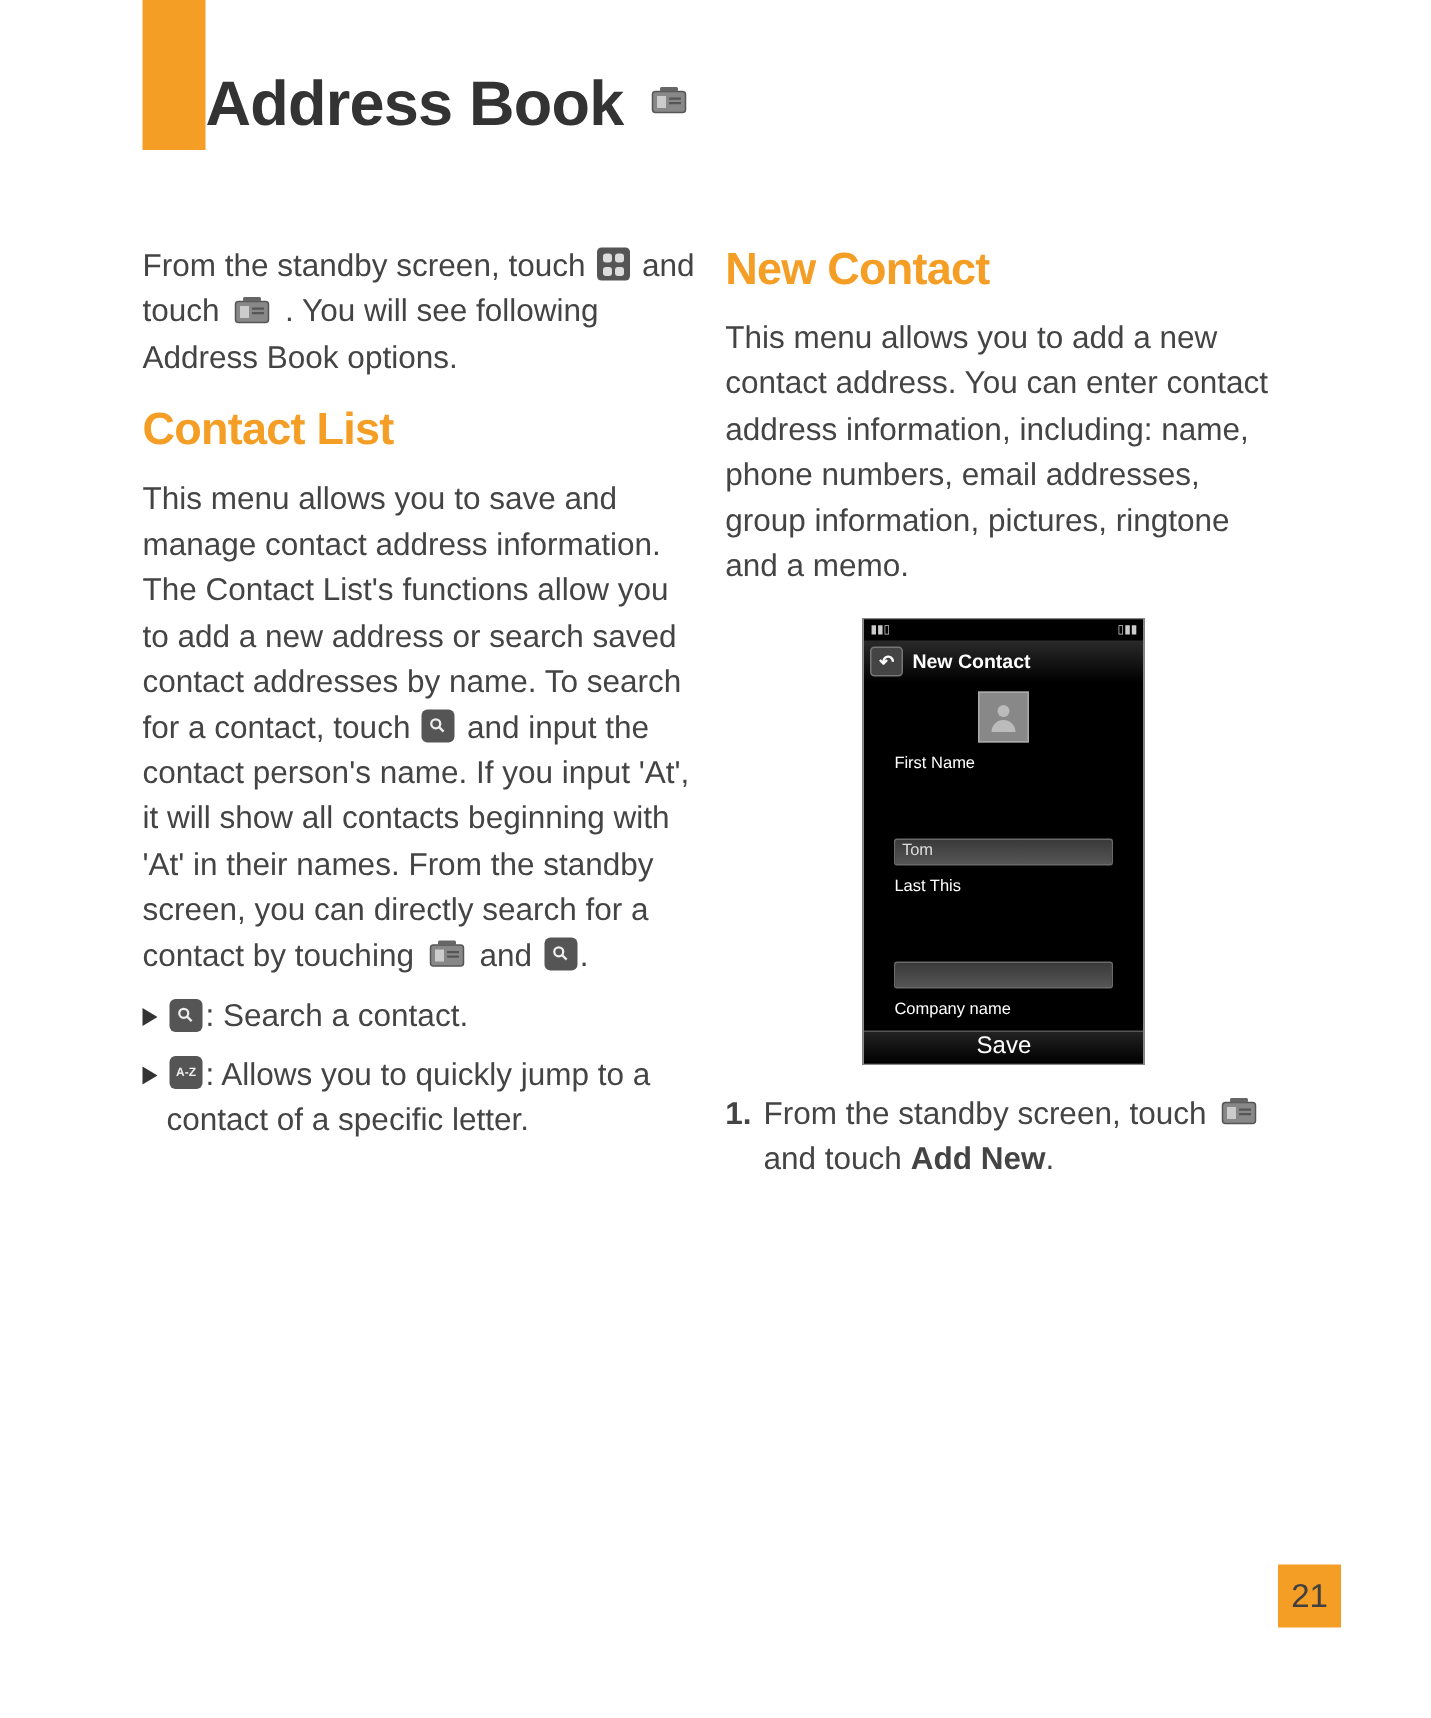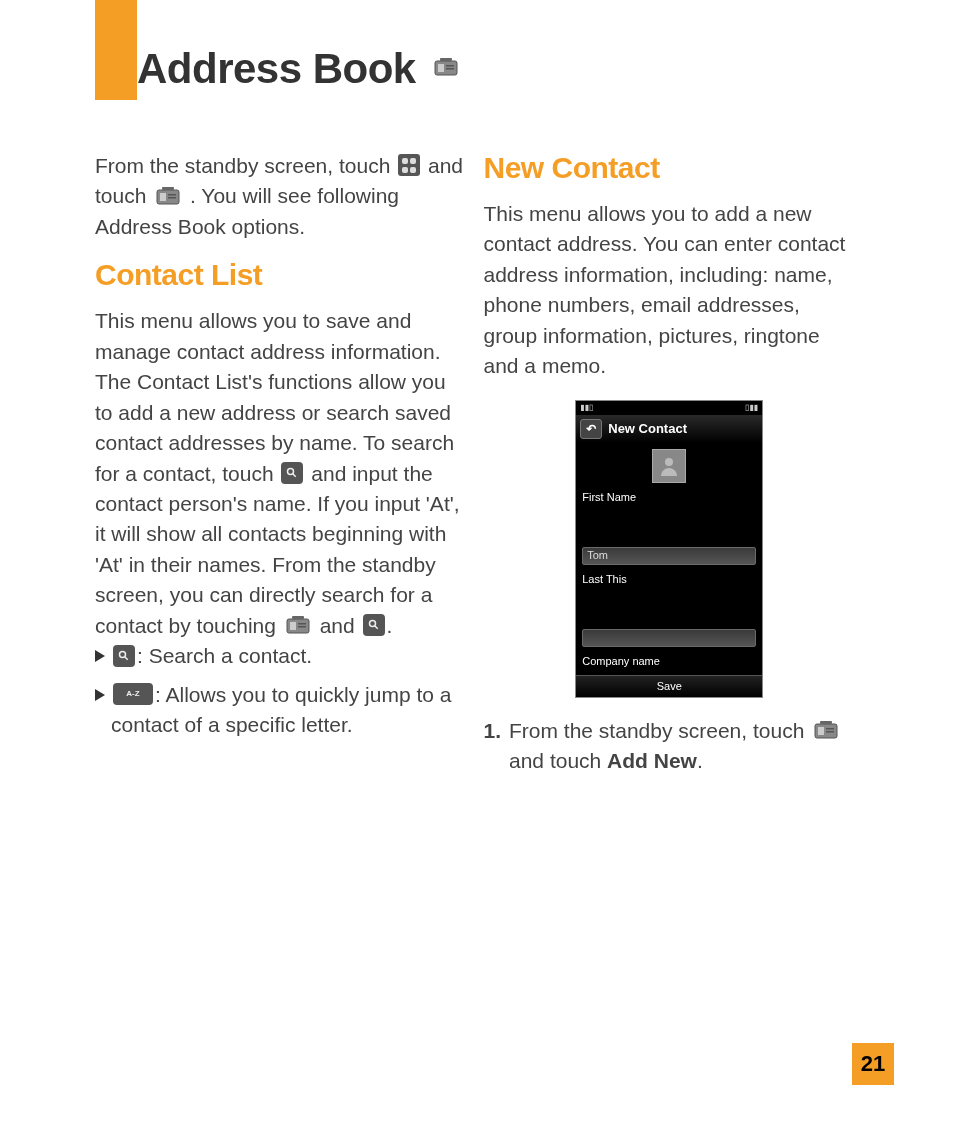--- a/index.html
+++ b/index.html
@@ -28,21 +28,21 @@
     font-weight: 700;
     letter-spacing: -0.5px;
     display: flex;
     align-items: center;
     gap: 14px;
     font-stretch: semi-condensed;
     justify-content: flex-end;
   }
   .content {
     position: absolute;
-    top: 151px;
+    top: 163px;
     left: 95px;
     width: 760px;
     display: flex;
     gap: 17px;
   }
   .col {
     flex: 1;
   }
   .body-text {
     font-size: 21px;
@@ -54,20 +54,21 @@
     font-size: 30px;
     font-weight: 700;
     color: #f59e26;
     margin-top: 16px;
     margin-bottom: 14px;
     letter-spacing: -0.5px;
     font-stretch: semi-condensed;
   }
   .section-heading.first { margin-top: 0; }
   .bullets {
+    margin-top: 10px;
   }
   .bullet-row {
     display: flex;
     align-items: flex-start;
     gap: 6px;
     font-size: 21px;
     line-height: 1.45;
     color: #444;
     margin-bottom: 8px;
     font-weight: 300;
@@ -107,21 +108,21 @@
   }
   .icon-search {
     width: 22px; height: 22px;
     background: #555;
     border-radius: 4px;
     display: inline-flex;
     align-items: center; justify-content: center;
     color: #eee;
   }
   .icon-az {
-    width: 40px; height: 22px;
+    width: 22px; height: 22px;
     background: #555;
     border-radius: 4px;
     display: inline-flex;
     align-items: center; justify-content: center;
     color: #eee;
     font-size: 8px;
     font-weight: 700;
   }
   .ol-item {
     display: flex;
@@ -176,21 +177,21 @@
   }
   .phone-avatar {
     width: 34px; height: 34px;
     margin: 6px auto;
     background: #888;
     border: 1px solid #aaa;
     display: flex; align-items: center; justify-content: center;
   }
   .phone-avatar svg { width: 24px; height: 24px; }
   .phone-field {
-    padding: 2px 6px 6px;
+    padding: 2px 20px 6px;
   }
   .phone-label {
     color: #fff;
     font-size: 11px;
     margin-bottom: 2px;
   }
   .phone-input {
     width: 100%;
     height: 18px;
     background: linear-gradient(#3a3a3a,#555);
@@ -199,34 +200,34 @@
     color: #ddd;
     font-size: 11px;
     padding: 1px 4px;
     margin-top: 44px;
   }
   .phone-save {
     height: 22px;
     background: linear-gradient(#222,#000);
     border-top: 1px solid #555;
     color: #fff;
-    font-size: 11px;
+    font-size: 16px;
     display: flex; align-items: center; justify-content: center;
   }
 
   .page-number {
     position: absolute;
     right: 60px;
     bottom: 60px;
     width: 42px;
     height: 42px;
     background: #f59e26;
-    color: #000000;
+    color: #404040;
     font-size: 22px;
-    font-weight: 700;
+    font-weight: 400;
     display: flex;
     align-items: center;
     justify-content: center;
   }
 </style>
 </head>
 <body>
 
 <div class="orange-tab"></div>
 

